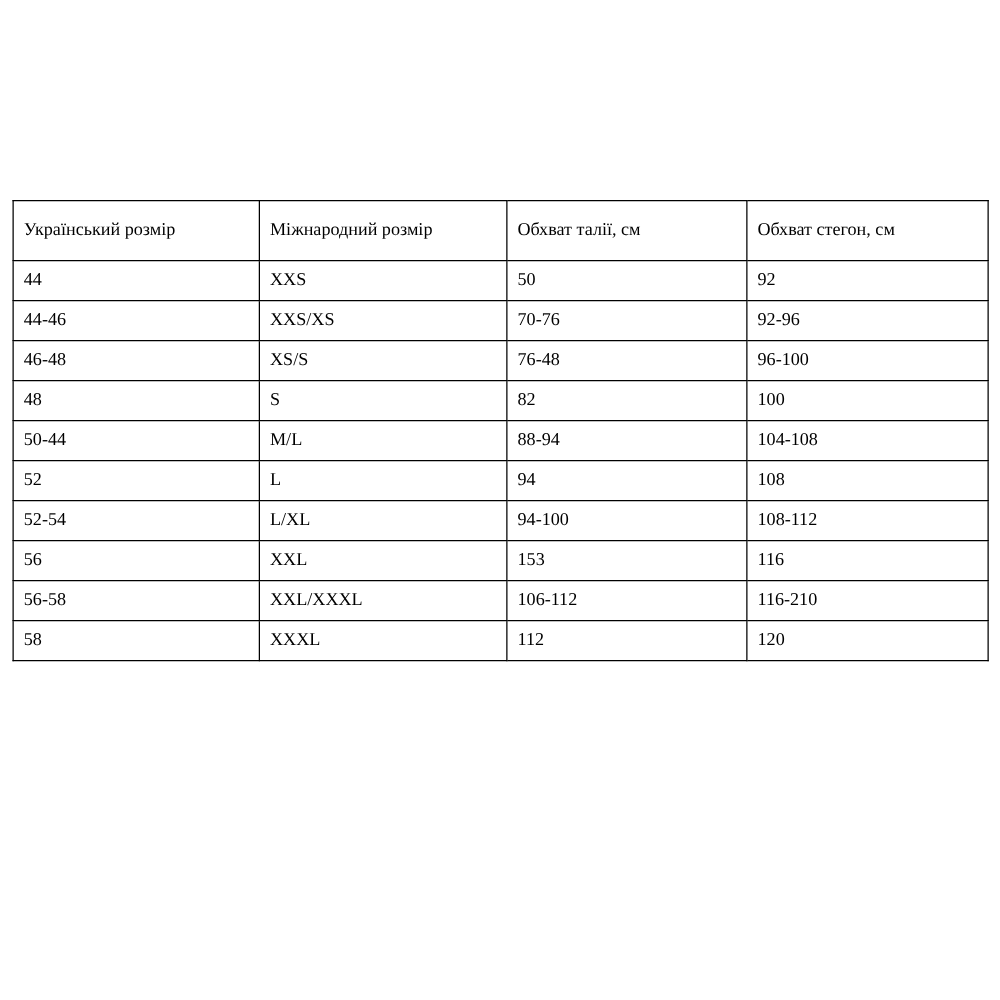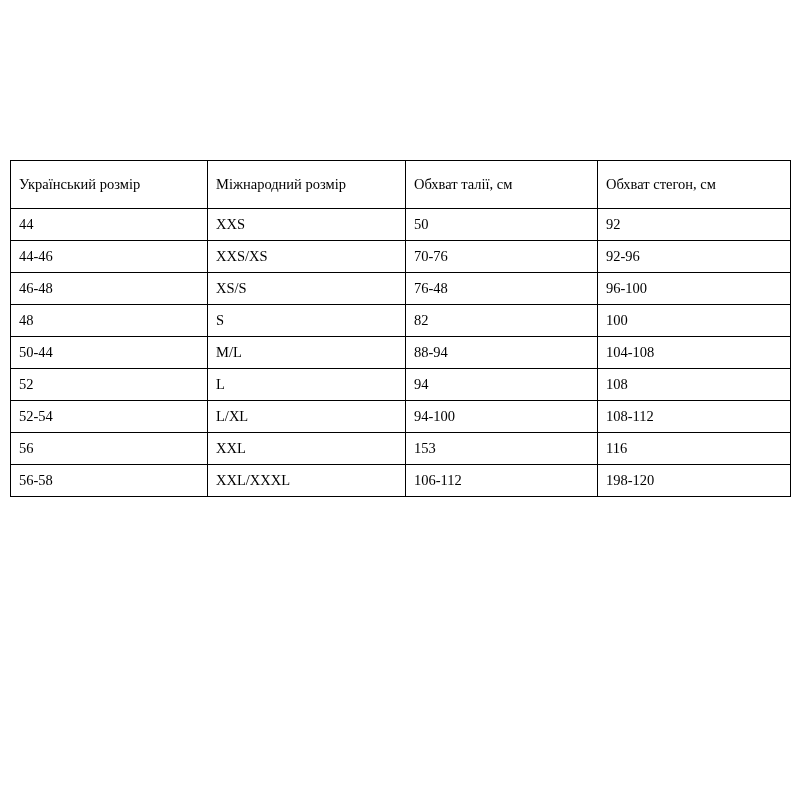--- a/index.html
+++ b/index.html
@@ -122,18 +122,24 @@
         <tr>
           <td>56</td>
           <td>XXL</td>
           <td>153</td>
           <td>116</td>
         </tr>
         <tr>
           <td>56-58</td>
           <td>XXL/XXXL</td>
           <td>106-112</td>
-          <td>198-120</td>
+          <td>116-210</td>
+        </tr>
+        <tr>
+          <td>58</td>
+          <td>XXXL</td>
+          <td>112</td>
+          <td>120</td>
         </tr>
       </tbody>
     </table>
   </div>
 </div>
 
 </body></html>

